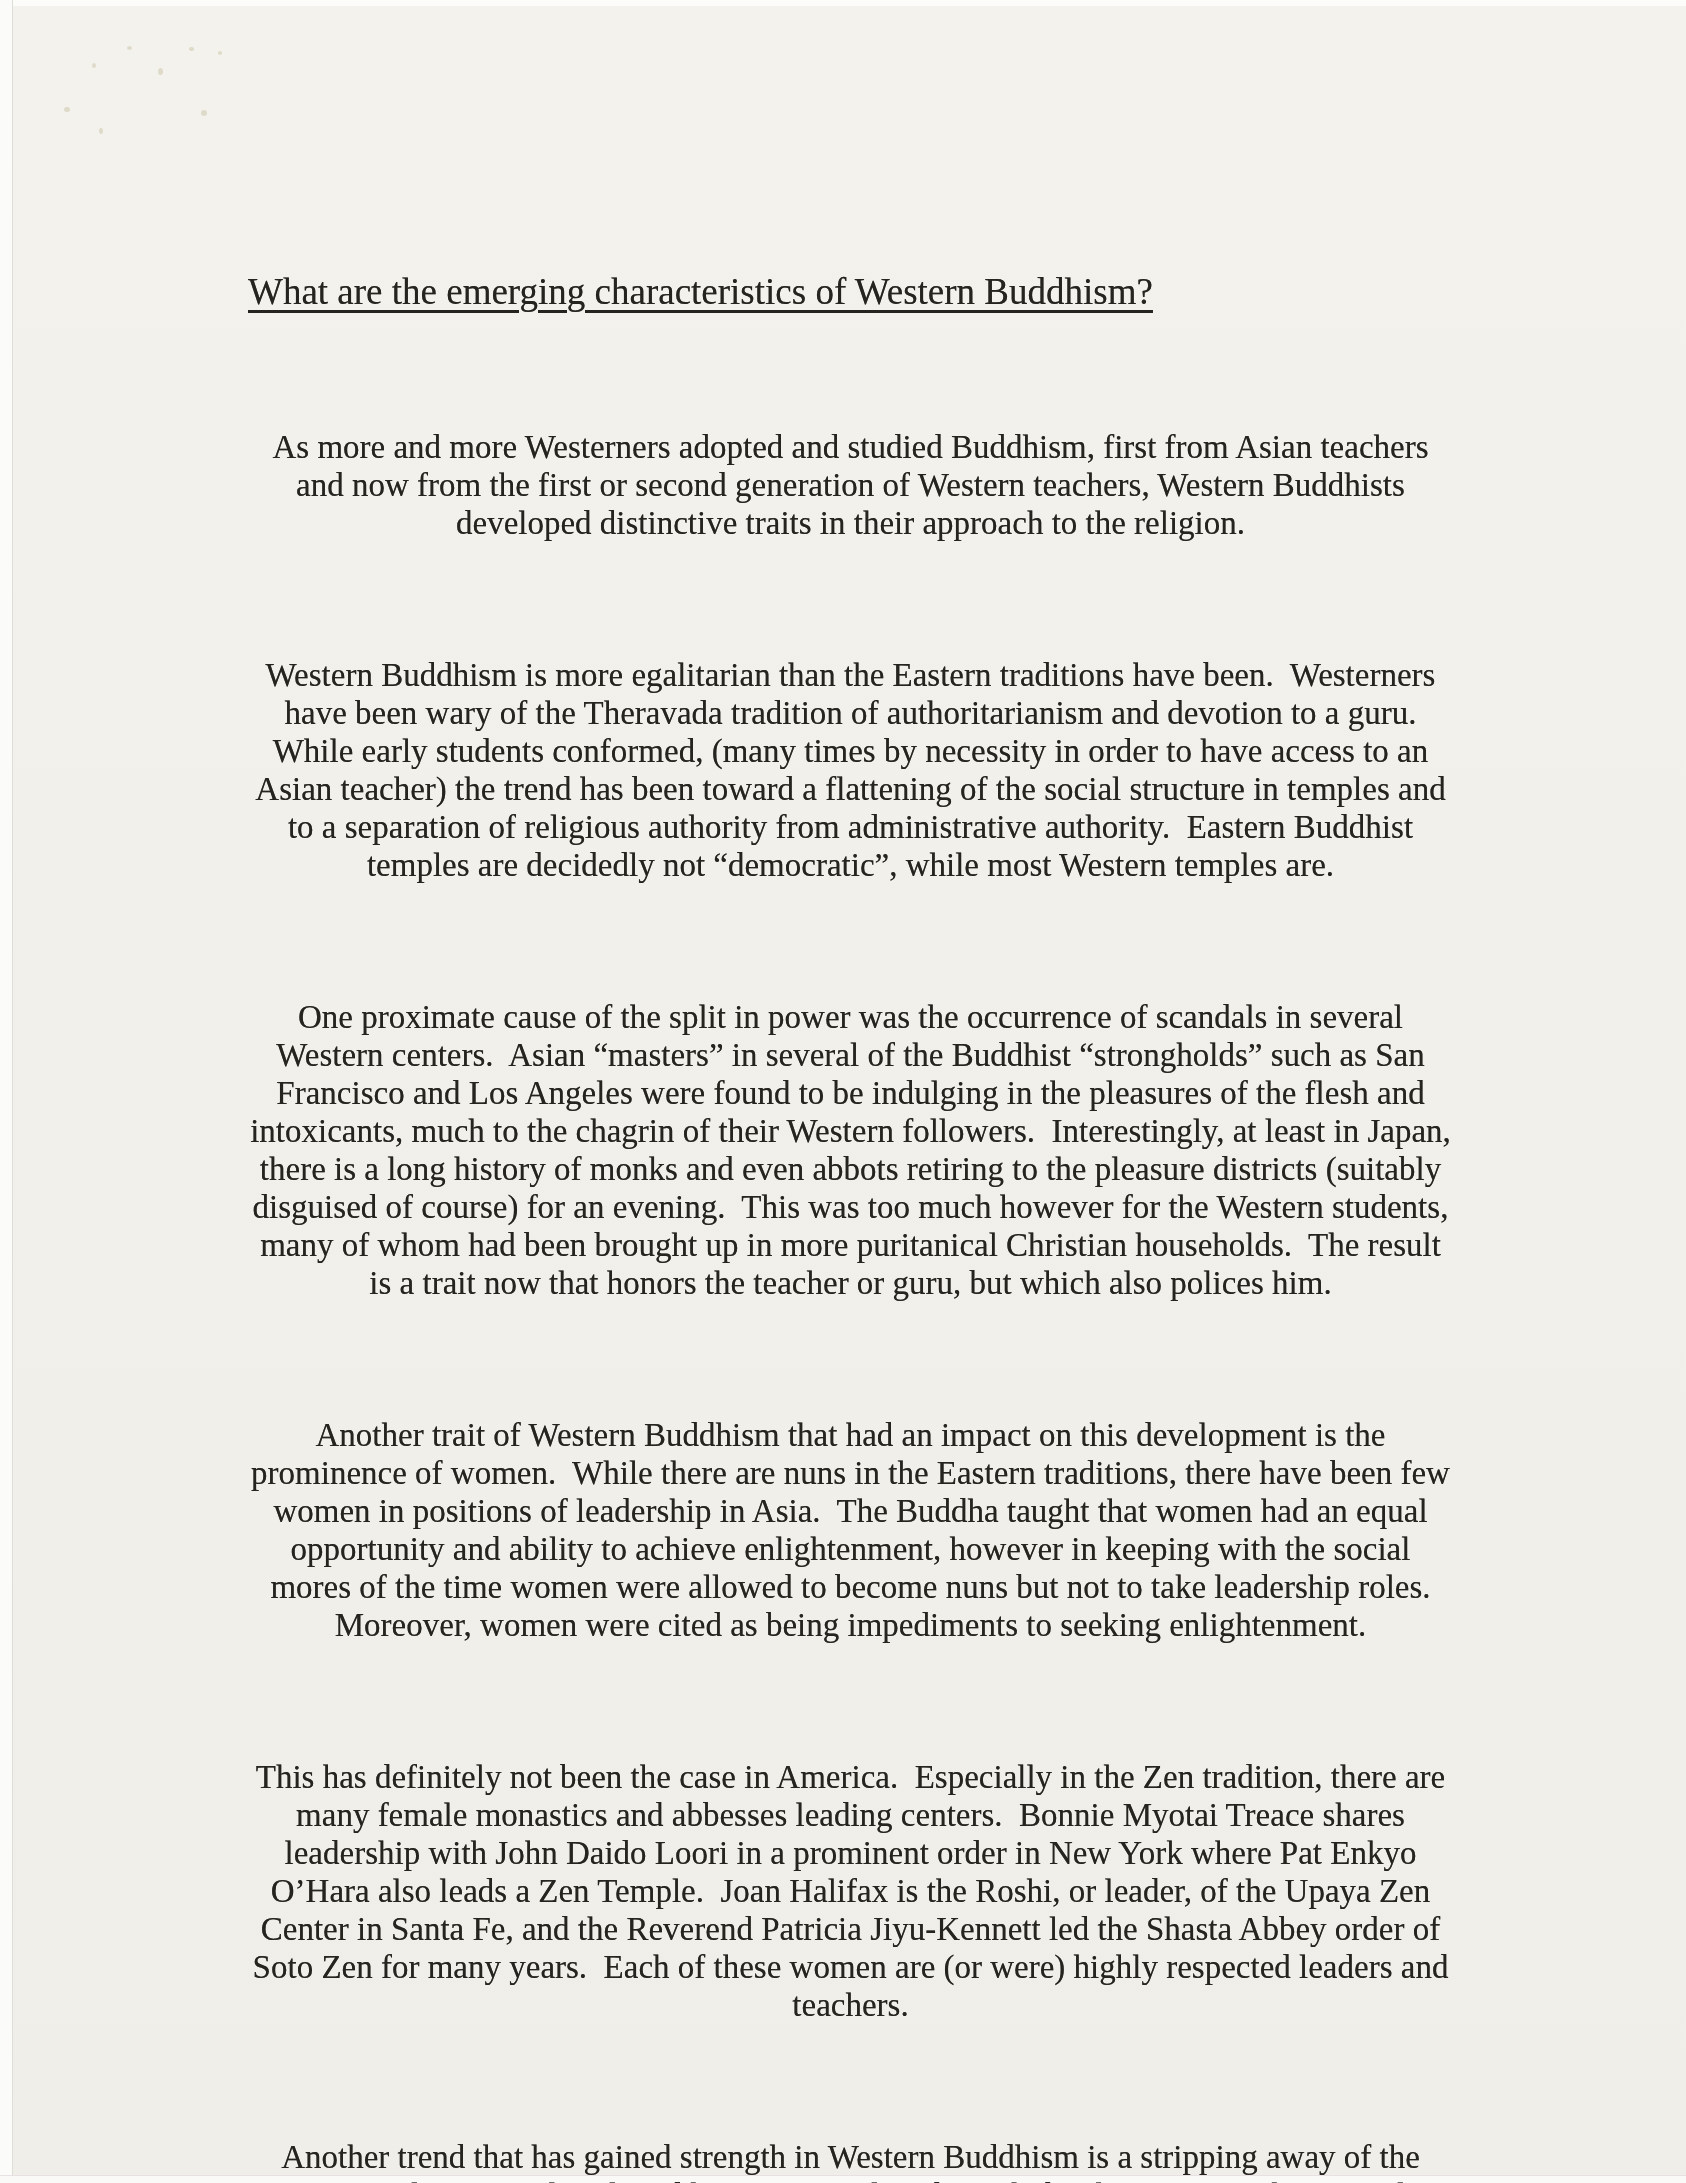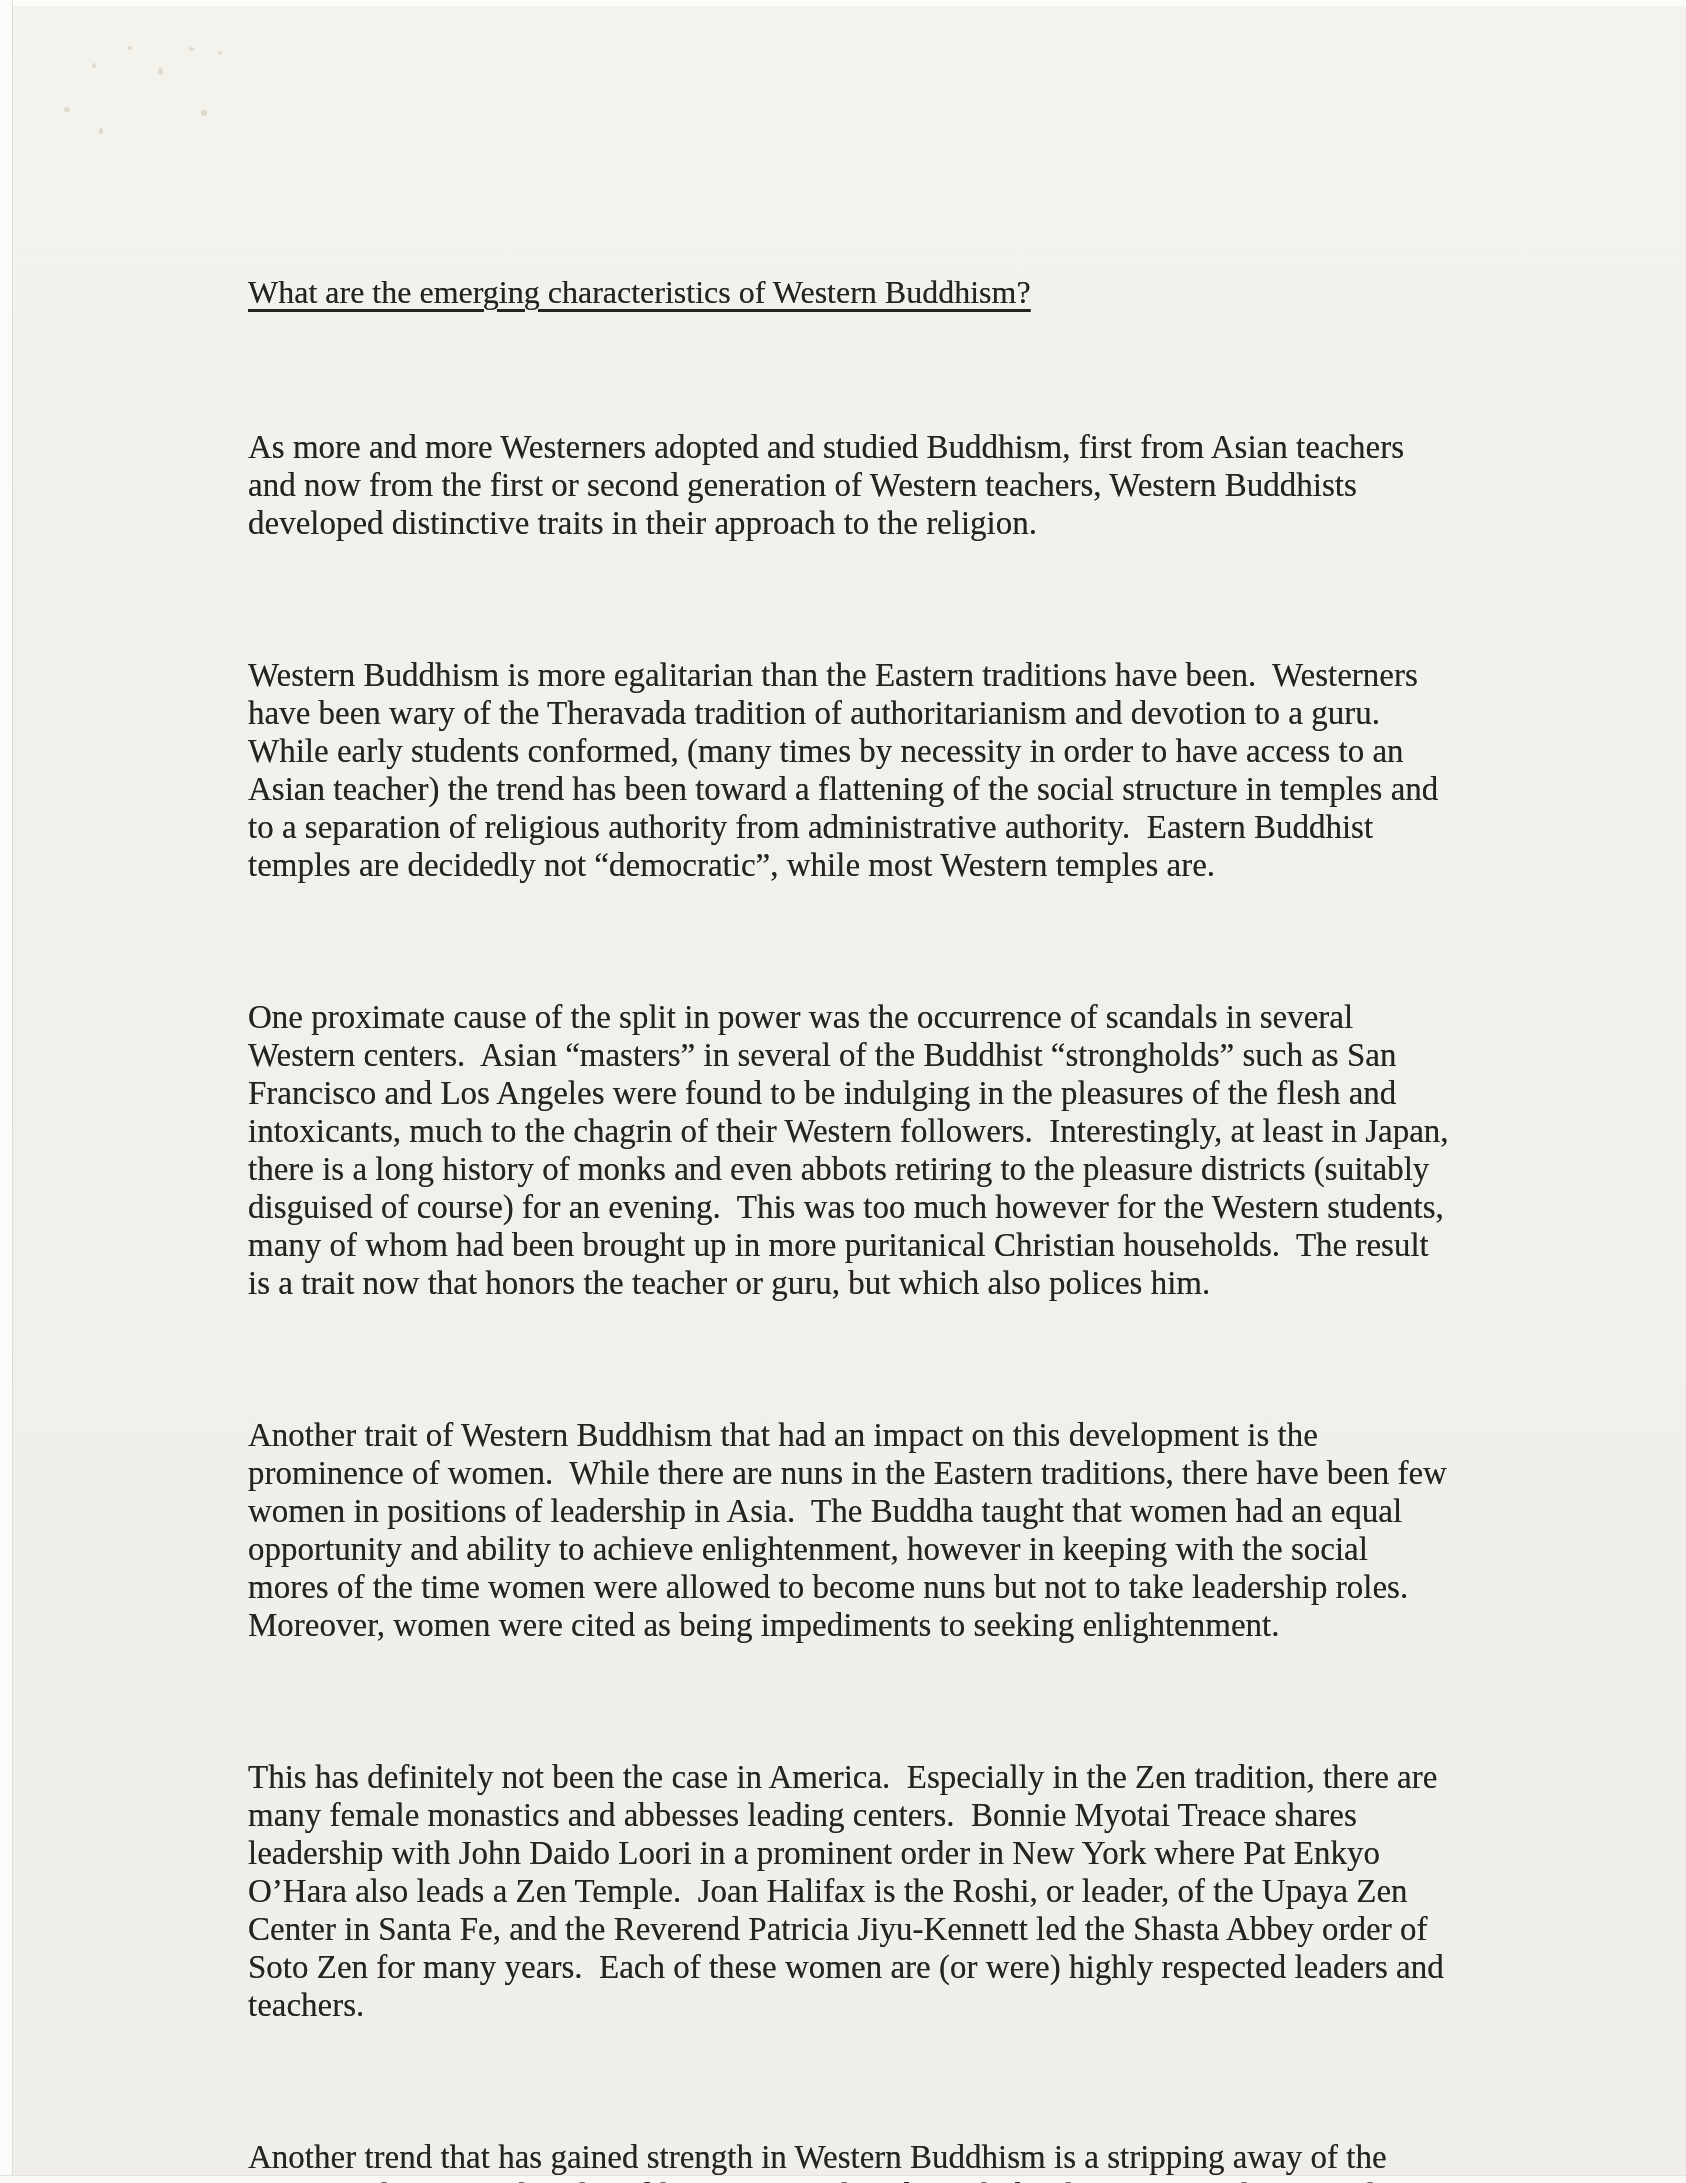--- a/index.html
+++ b/index.html
@@ -61,29 +61,30 @@
     left: 248px;
     top: 197px;
     width: 1215px;
     color: #26241f;
     font-size: 33px;
     line-height: 38px;
     text-shadow: 0 0 0.6px rgba(38, 36, 31, 0.65);
     white-space: pre-wrap;
   }
   .doc-title {
-    font-size: 32px;
+    font-size: 37px;
     font-weight: normal;
     text-decoration: underline;
     text-decoration-thickness: 2.5px;
     text-underline-offset: 6px;
     margin: 0 0 41px 0;
   }
   .content p {
     margin: 0 10px 38px 0;
+    text-align: center;
   }
 </style>
 </head>
 <body>
 
 <div class="paper"></div>
 
 <div class="edge-top"></div>
 <div class="edge-left"></div>
 <div class="edge-bottom"></div>

